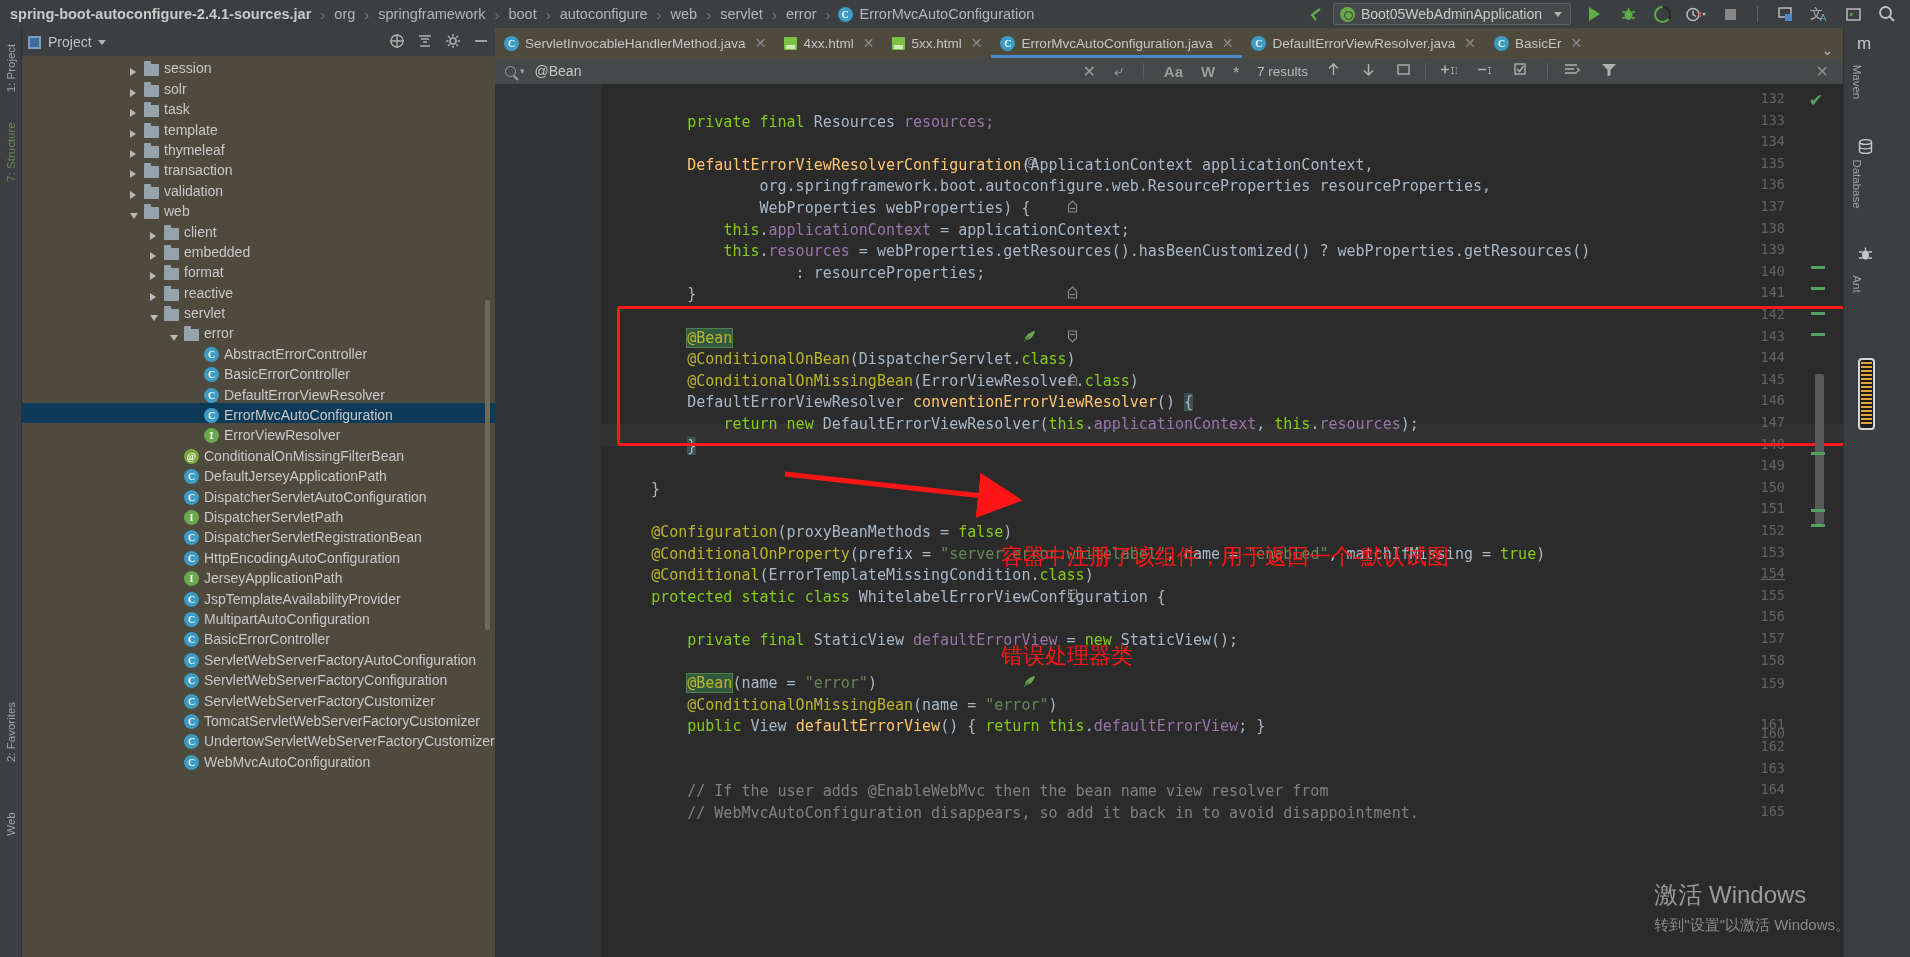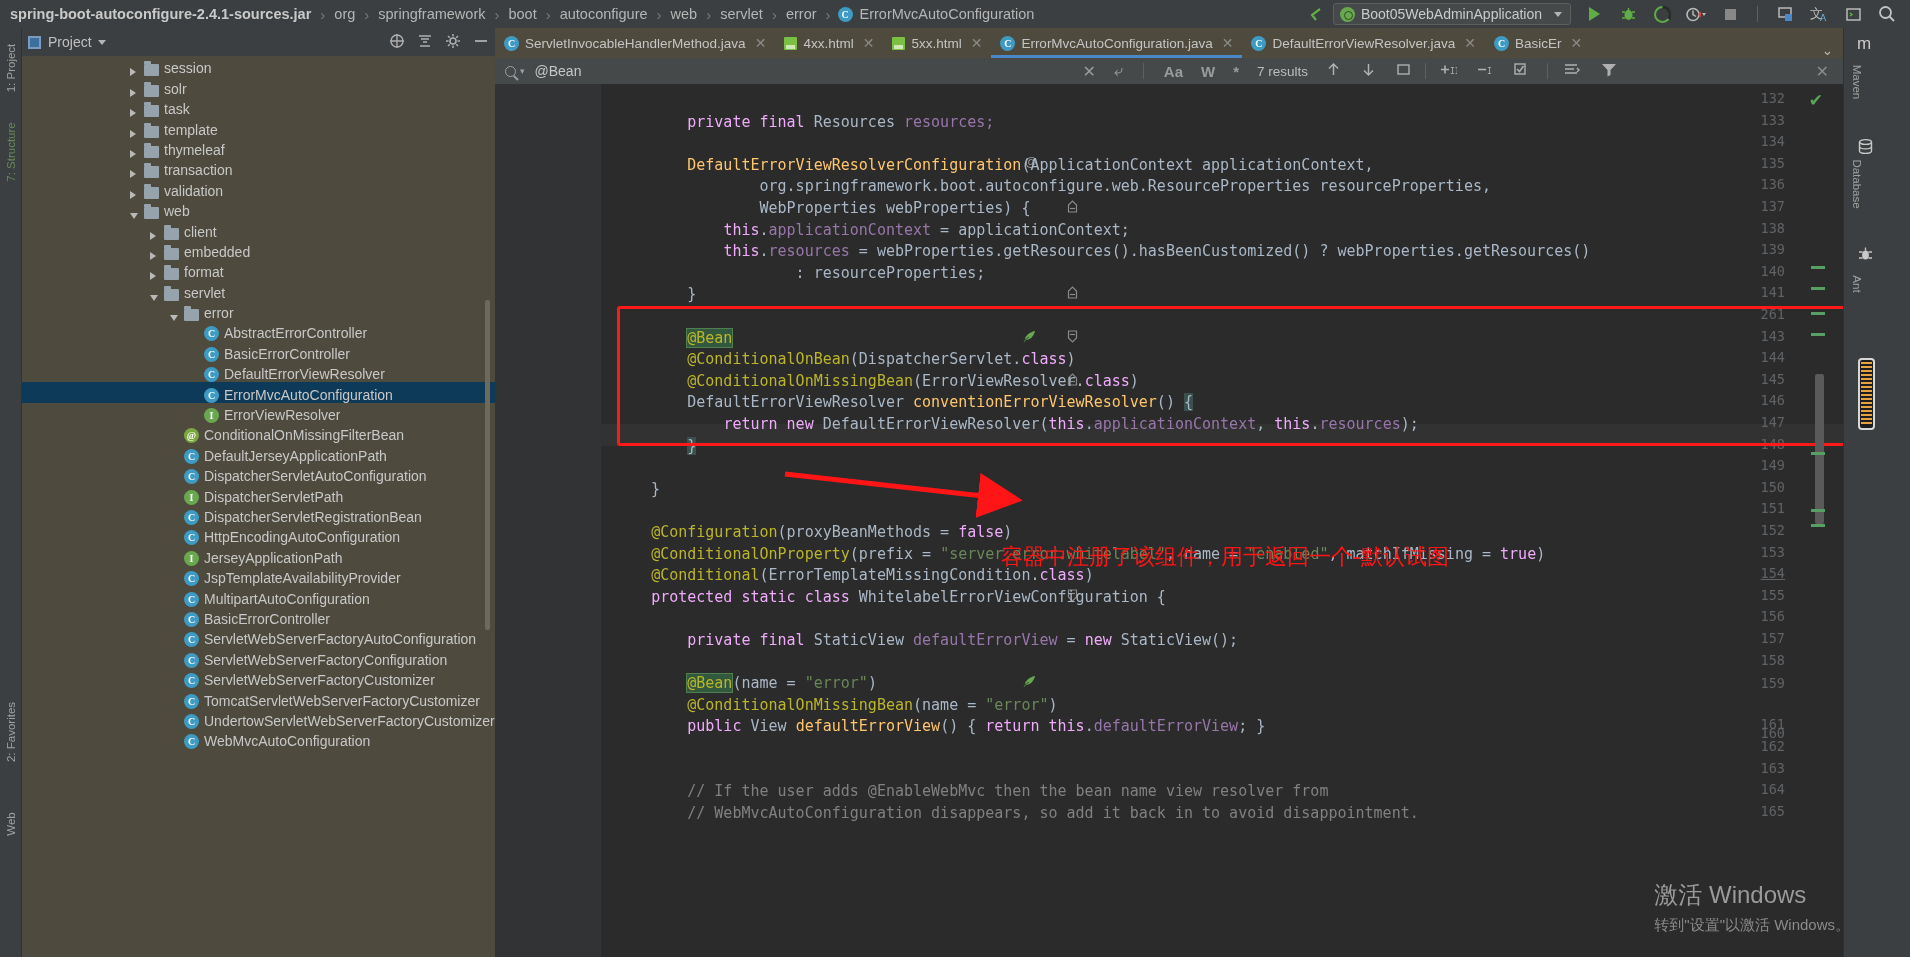--- a/index.html
+++ b/index.html
@@ -138,21 +138,21 @@
     position:absolute; right:58px; font-size:13.5px; color:#606366;
     font-family:"DejaVu Sans Mono", monospace; text-align:right; width:34px;
   }
   .gmark { position:absolute; font-size:12px; }
   .code {
     position:absolute; left:106px; top:0; width:1242px; height:100%;
     font-family:"DejaVu Sans Mono", monospace; font-size:15px; line-height:21.6px;
     white-space:pre; color:#a9b7c6;
   }
   .ln { position:absolute; left:14px; height:21.6px; line-height:21.6px; }
-  .kw { color:#f0abfc; }
+  .kw { color:#84cc16; }
   .an { color:#bbb529; }
   .fn { color:#ffc66d; }
   .fld { color:#9876aa; }
   .str { color:#6a8759; }
   .cm { color:#808080; }
   .pl { color:#a9b7c6; }
   .hl { background:#32593d; outline:1px solid #4f7f4f; }
   .brmatch { background:#3b514d; }
 
   .redbox {
@@ -426,20 +426,28 @@
         <span class="fldr"></span>
         <span class="tlabel">embedded</span>
       </div>
       <div class="trow">
         <span style="display: inline-block; width: 128px;"></span>
         <span style="width: 14px; display: inline-flex; align-items: center;">
           <i class="arrow-r"></i>
         </span>
         <span class="fldr"></span>
         <span class="tlabel">format</span>
+      </div>
+      <div class="trow">
+        <span style="display: inline-block; width: 128px;"></span>
+        <span style="width: 14px; display: inline-flex; align-items: center;">
+          <i class="arrow-r"></i>
+        </span>
+        <span class="fldr"></span>
+        <span class="tlabel">reactive</span>
       </div>
       <div class="trow">
         <span style="display: inline-block; width: 128px;"></span>
         <span style="width: 14px; display: inline-flex; align-items: center;">
           <i class="arrow-d"></i>
         </span>
         <span class="fldr"></span>
         <span class="tlabel">servlet</span>
       </div>
       <div class="trow">
@@ -687,21 +695,21 @@
         <div class="gutternum" style="top: 6px;">132</div>
         <div class="gutternum" style="top: 27.6px;">133</div>
         <div class="gutternum" style="top: 49.2px;">134</div>
         <div class="gutternum" style="top: 70.8px;">135</div>
         <div class="gutternum" style="top: 92.4px;">136</div>
         <div class="gutternum" style="top: 114px;">137</div>
         <div class="gutternum" style="top: 135.6px;">138</div>
         <div class="gutternum" style="top: 157.2px;">139</div>
         <div class="gutternum" style="top: 178.8px;">140</div>
         <div class="gutternum" style="top: 200.4px;">141</div>
-        <div class="gutternum" style="top: 222px;">261</div>
+        <div class="gutternum" style="top: 222px;">142</div>
         <div class="gutternum" style="top: 243.6px;">143</div>
         <div class="gutternum" style="top: 265.2px;">144</div>
         <div class="gutternum" style="top: 286.8px;">145</div>
         <div class="gutternum" style="top: 308.4px;">146</div>
         <div class="gutternum" style="top: 330px;">147</div>
         <div class="gutternum" style="top: 351.6px;">148</div>
         <div class="gutternum" style="top: 373.2px;">149</div>
         <div class="gutternum" style="top: 394.8px;">150</div>
         <div class="gutternum" style="top: 416.4px;">151</div>
         <div class="gutternum" style="top: 438px;">152</div>
@@ -758,20 +766,21 @@
       <defs>
         <marker id="ah" markerWidth="9" markerHeight="9" refX="1" refY="4.5" orient="auto">
           <path d="M0,0 L9,4.5 L0,9 z" fill="#ff1515"></path>
         </marker>
       </defs>
       <line x1="290" y1="390" x2="488" y2="412" stroke="#ff1515" stroke-width="5" marker-end="url(#ah)"></line>
     </svg>
 
     <div class="annot" style="left:506px; top:390px;">
       <div>容器中注册了该组件，用于返回一个-默认试图</div>
+      <div>错误处理器类</div>
     </div>
 
     <div class="markbar">
       <div class="okcheck">✔</div>
       <div class="mk g" style="top:182px;"></div>
       <div class="mk g" style="top:203px;"></div>
       <div class="mk g" style="top:228px;"></div>
       <div class="mk g" style="top:249px;"></div>
       <div class="mk scroll" style="top:290px;height:150px;"></div>
       <div class="mk g" style="top:368px;"></div>

